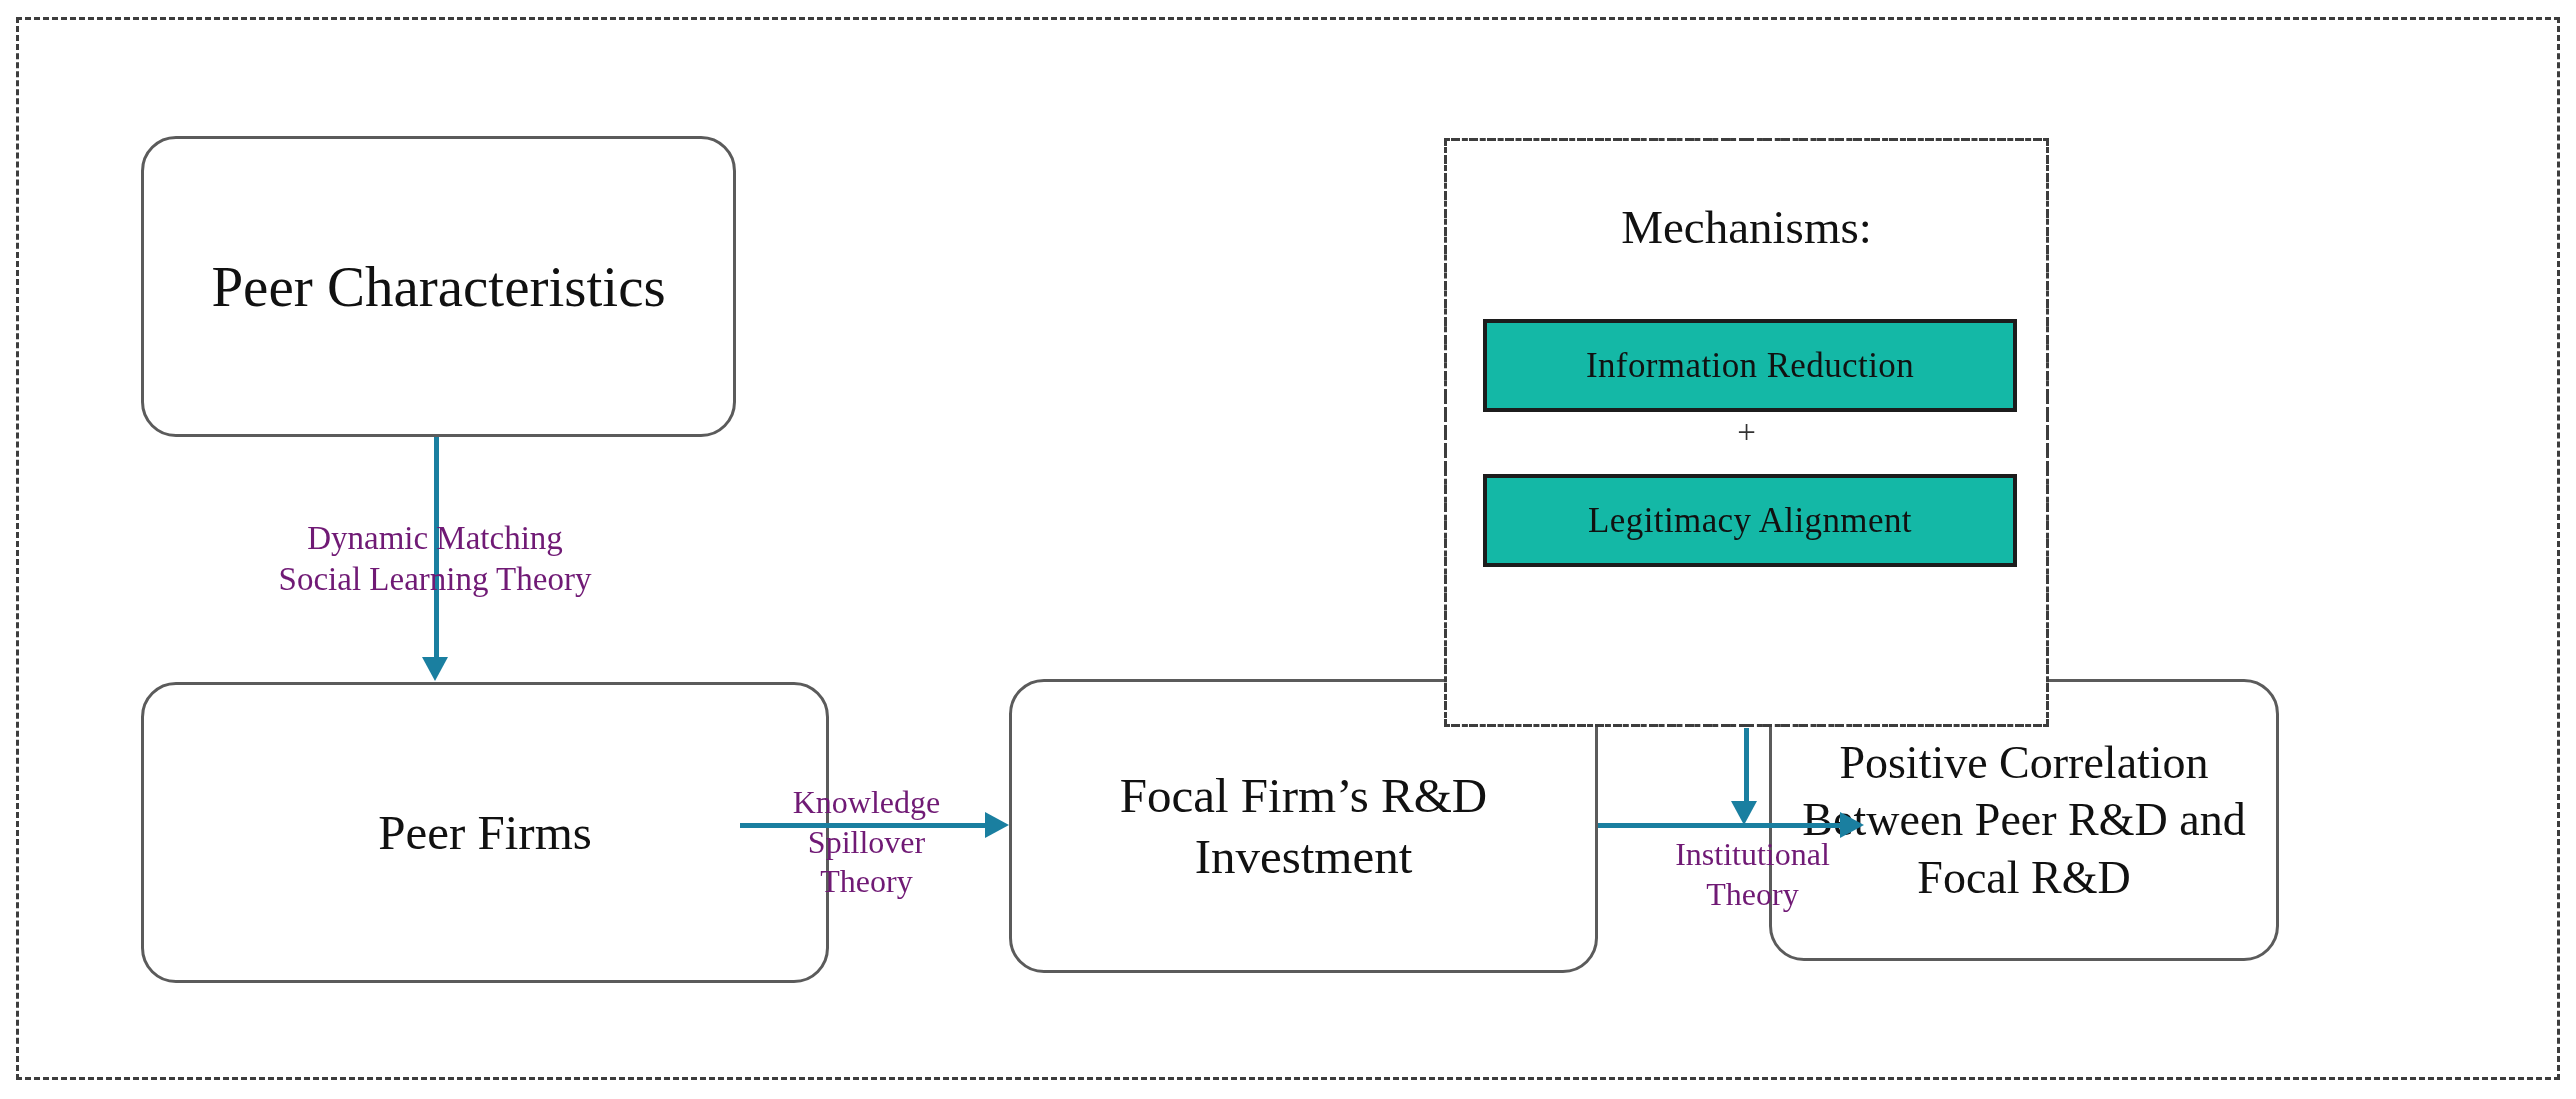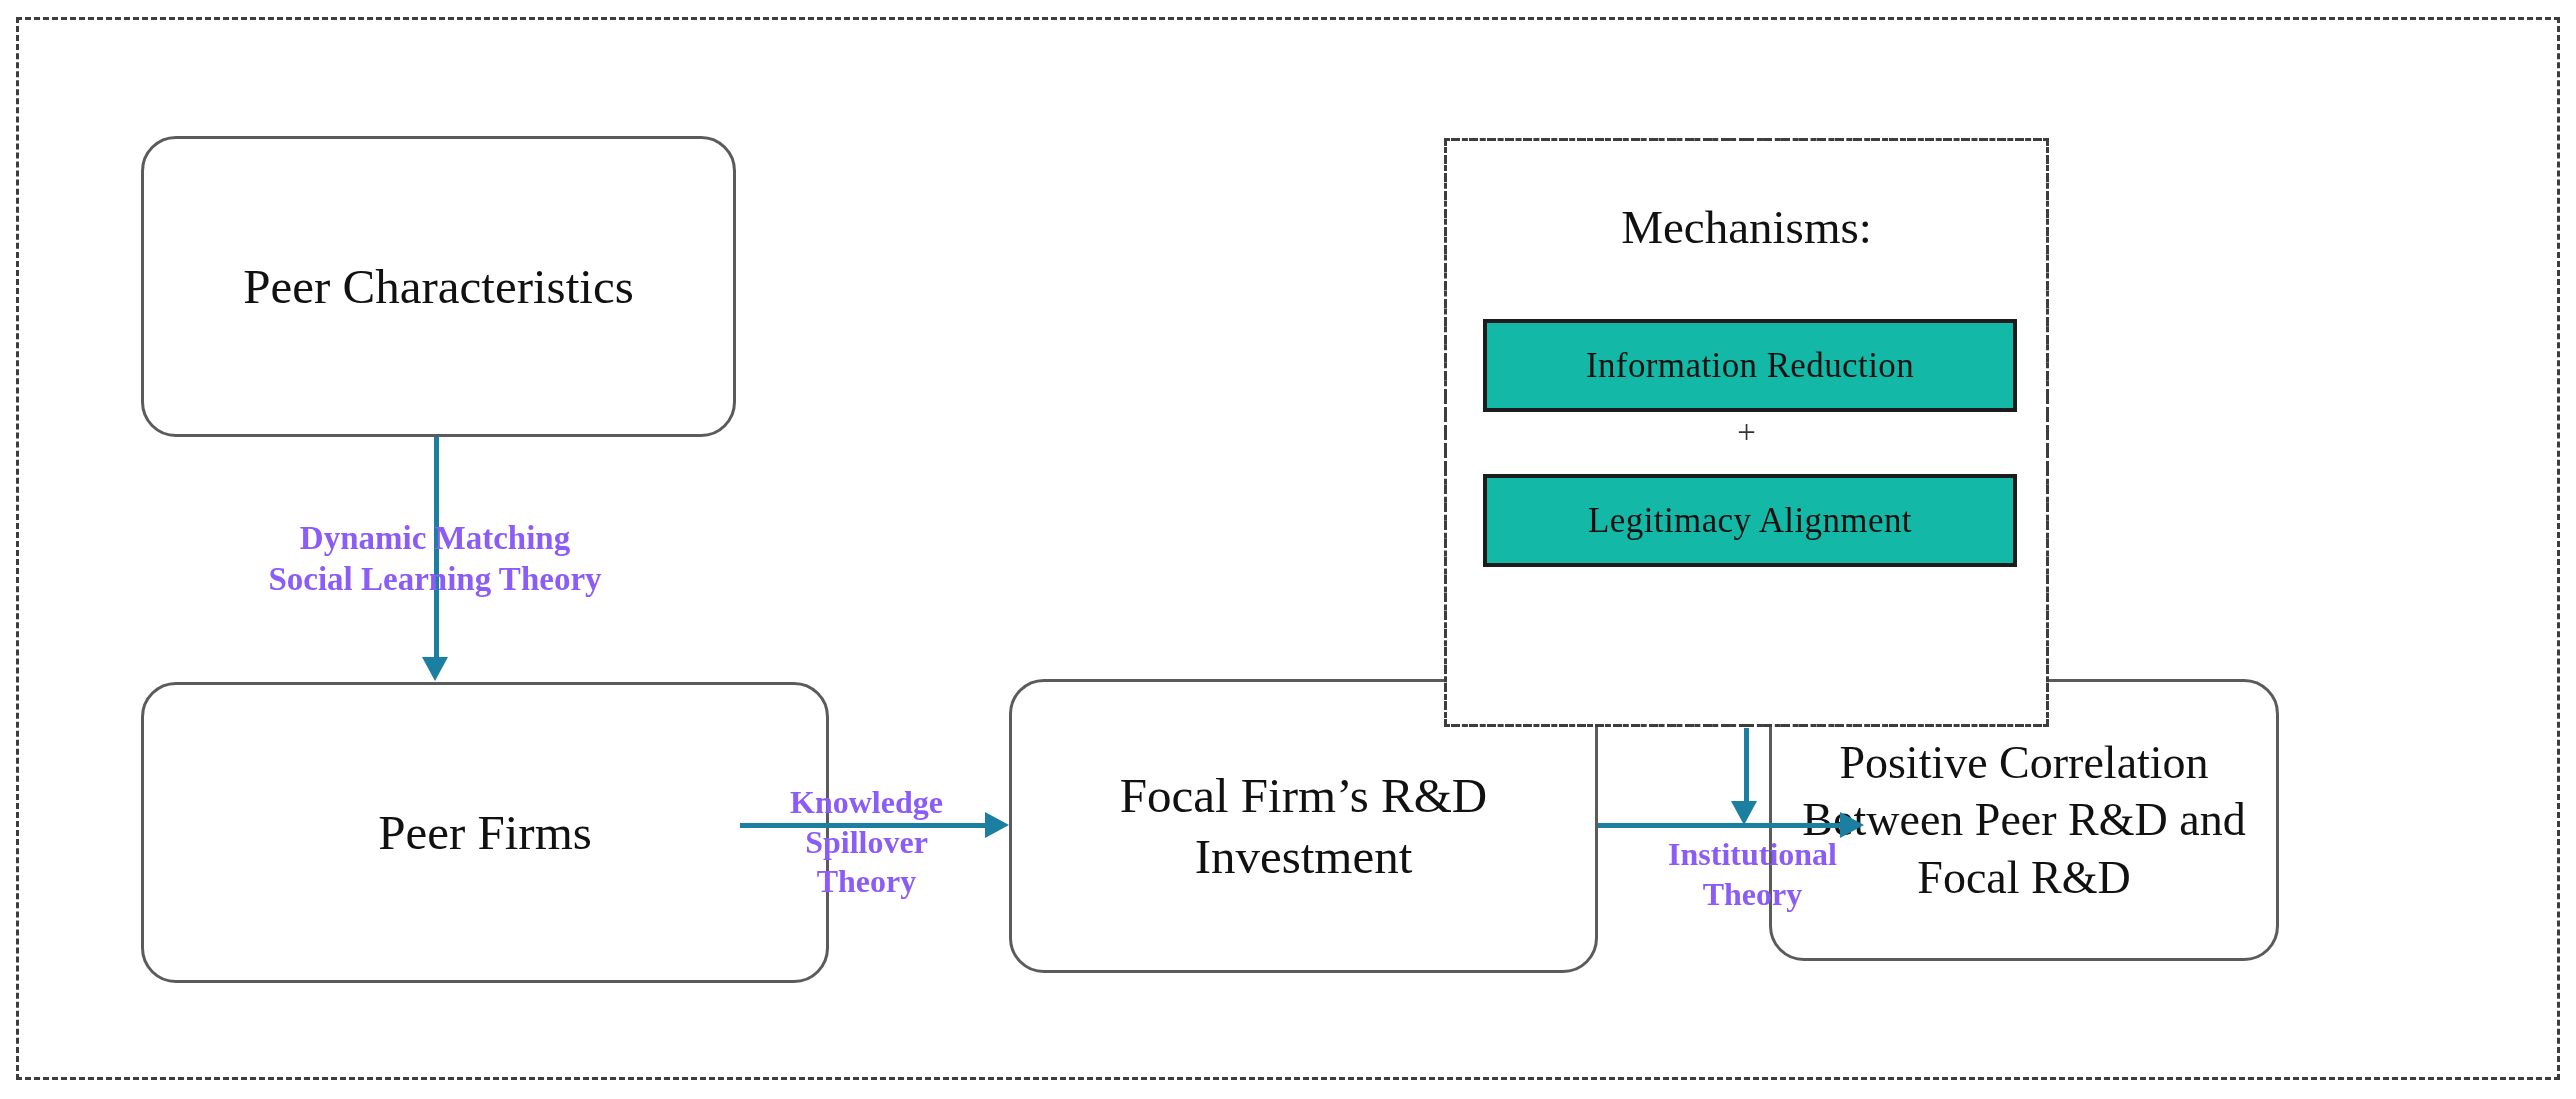--- a/index.html
+++ b/index.html
@@ -31,21 +31,21 @@
     background:#ffffff;
     display:flex;
     align-items:center;
     justify-content:center;
     text-align:center;
     color:#111111;
     line-height:1.25;
     padding:8px 20.6px;
   }
 
-  #node-peer-characteristics{ left:141px; top:136px;  width:595px; height:301px; font-size:49px; }
+  #node-peer-characteristics{ left:141px; top:136px;  width:595px; height:301px; font-size:57px; }
   #node-peer-firms        { left:141px; top:682px;  width:688px; height:301px; font-size:49px; }
   #node-focal-firm        { left:1009px;top:679px;  width:589px; height:294px; font-size:49px;justify-content:flex-end; }
   #node-positive-corr     { left:1769px;top:679px;  width:510px; height:282px; font-size:46px; }
 
   
   #mechanisms-panel{
     position:absolute;
     left:1444px; top:138px;
     width:605px; height:589px;
     box-sizing:border-box;
@@ -128,24 +128,23 @@
   #edge3-head  { left:1840px; top:812px; }
 
   
   #edge4-line  { left:1744px; top:728px; height:79px; }
   #edge4-head  { left:1731px; top:801px; }
 
   
   .edge-label{
     position:absolute;
     text-align:center;
-    color:#8b5cf6;
+    color:#701a75;
     line-height:1.24;
     white-space:nowrap;
-    font-weight:bold;
   }
   #label-dynamic-matching{ left:174px; top:518px;  width:522px; font-size:33px; }
   #label-knowledge       { left:736px; top:783px;  width:261px; font-size:32px; }
   #label-institutional   { left:1606px;top:835px; width:293px; font-size:32px; }
 
   .edge-label .lbl-line{ display:block; }
 </style>
 </head>
 <body>
 

